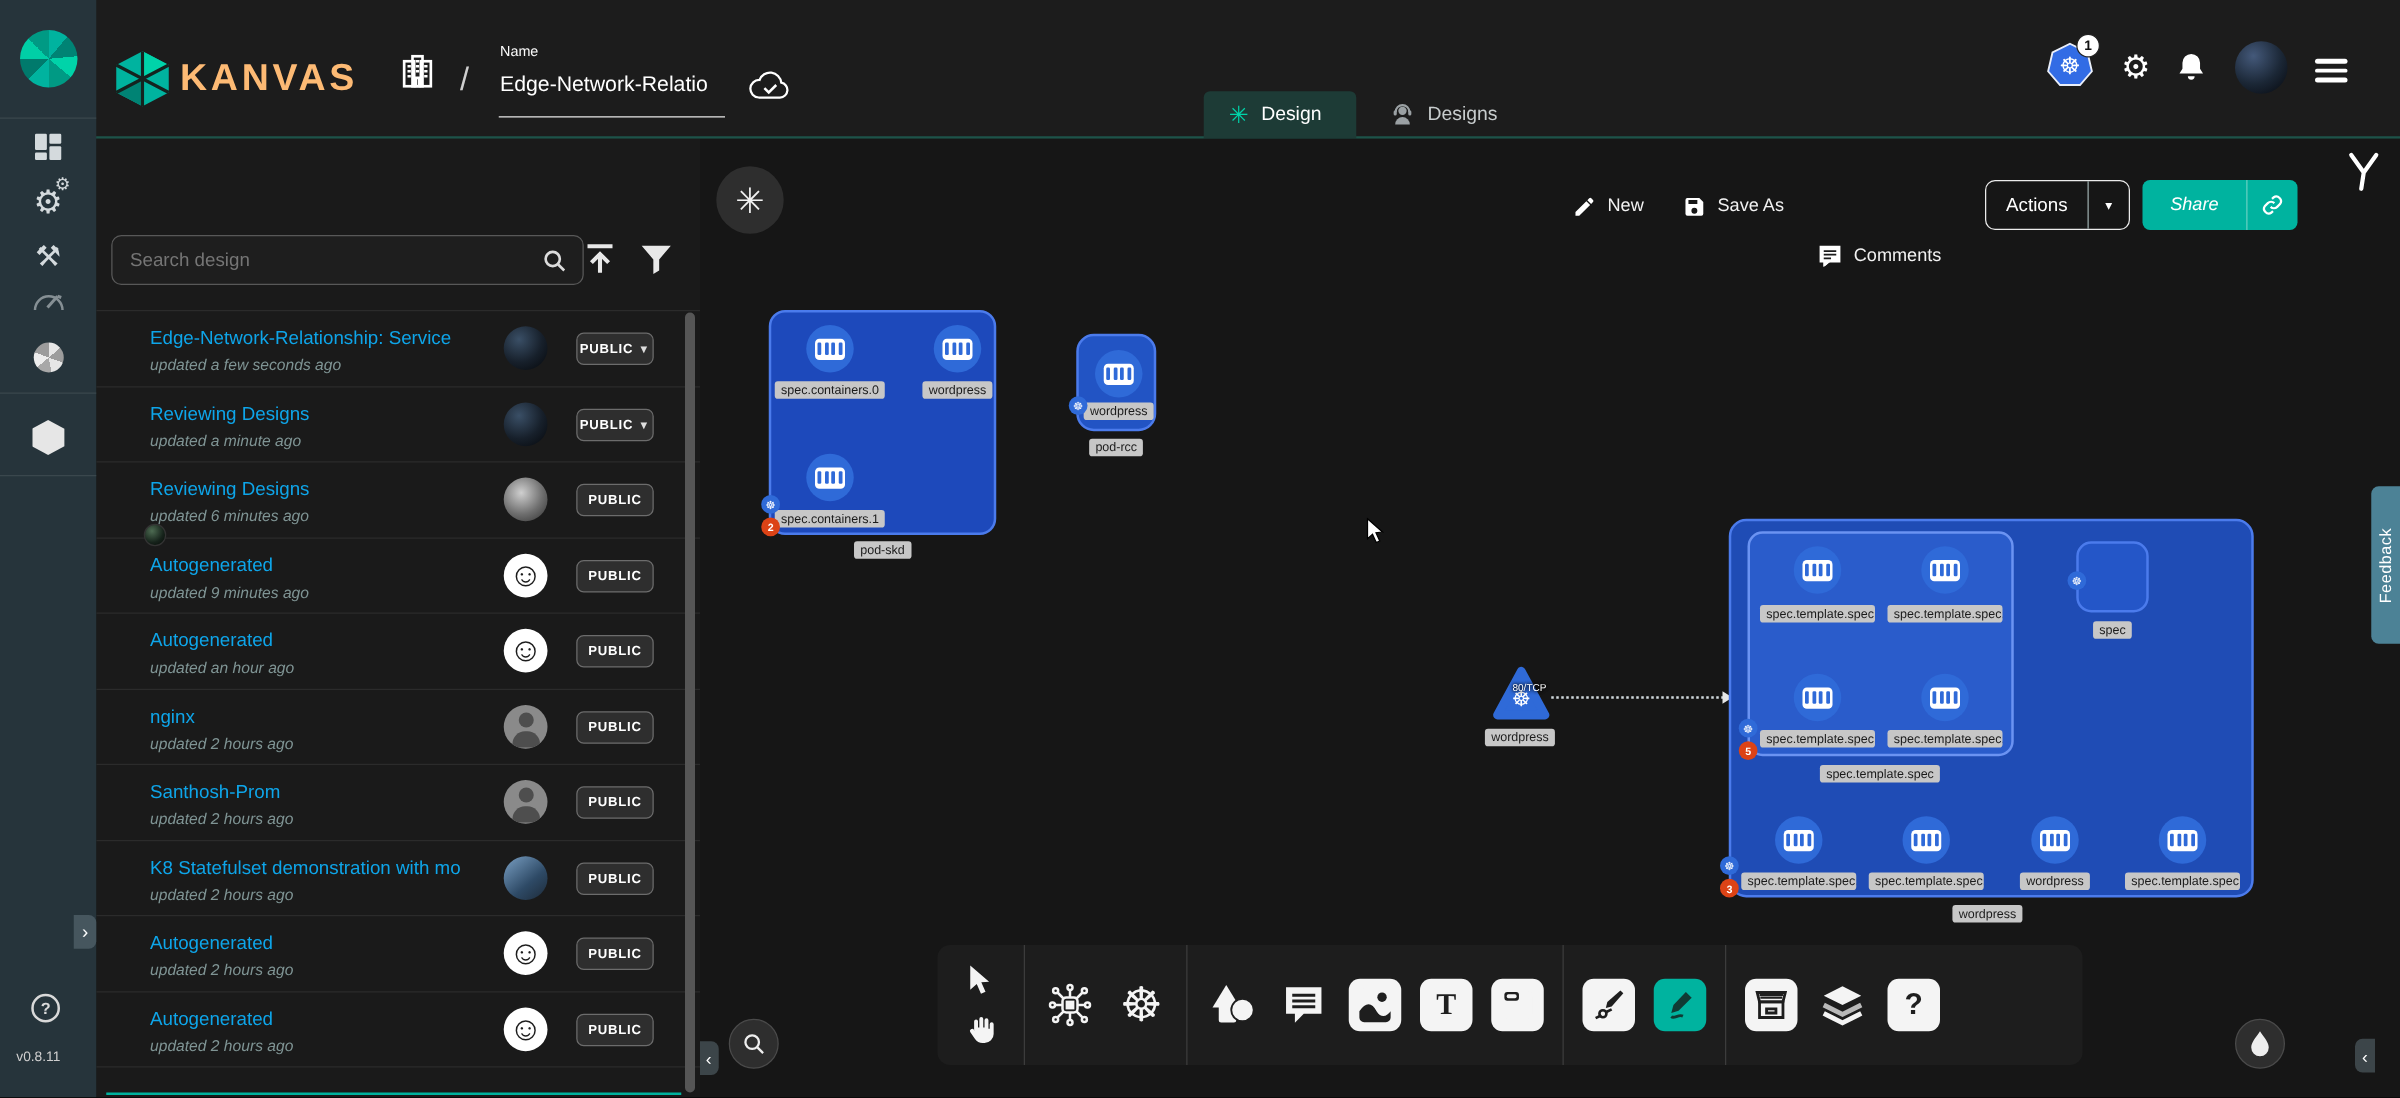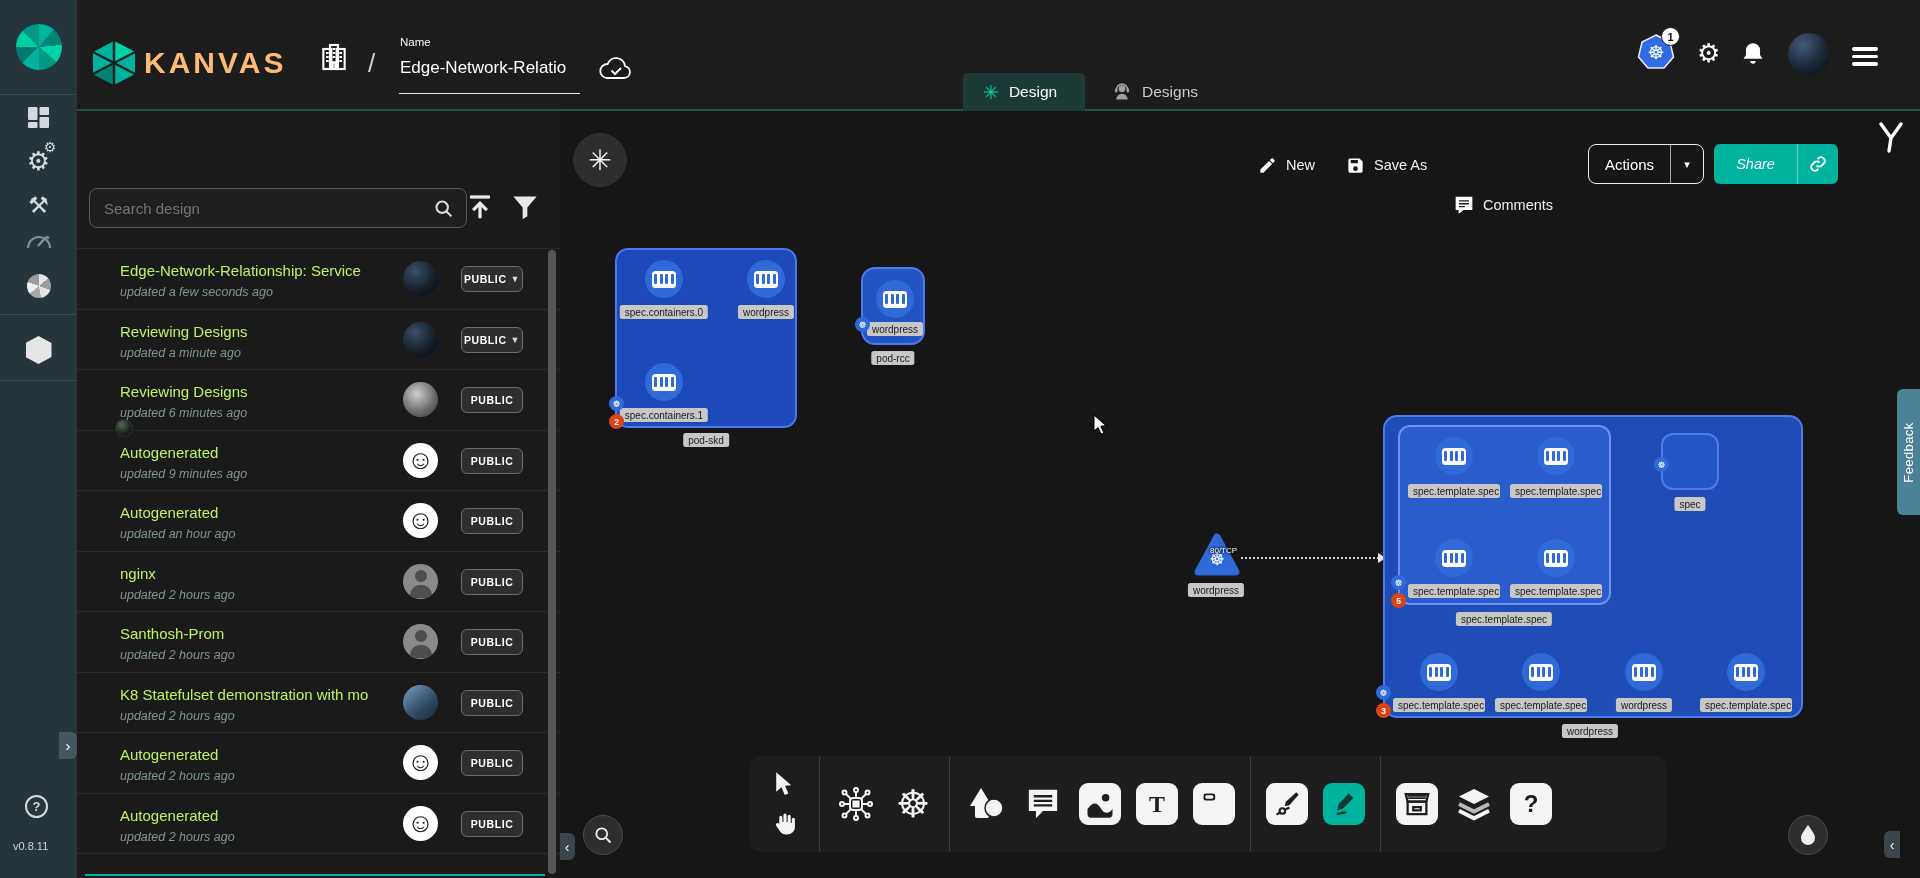--- a/index.html
+++ b/index.html
@@ -51,21 +51,21 @@
 
   
   .panel{position:absolute;left:77px;top:111px;width:483px;height:767px;background:#1a1a1a;overflow:hidden;}
   .panel-title{position:absolute;left:0;top:7px;width:483px;height:49px;background:#000;color:#fff;
                display:flex;align-items:center;justify-content:center;font-size:13px;letter-spacing:1.2px;}
   .search-box{position:absolute;left:12px;top:77px;width:378px;height:40px;background:#1e1e1e;
               border:1px solid #585858;border-radius:8px;display:flex;align-items:center;padding:0 12px;justify-content:space-between;}
   .search-box input{flex:1;background:transparent;border:none;outline:none;color:#dfe4e4;font-size:15px;
                     font-family:"Liberation Sans",sans-serif;}
   .drow{position:absolute;left:0;width:483px;height:60px;border-top:1px solid #2b2b2b;}
-  .drow .t{position:absolute;left:43px;top:13px;font-size:15px;color:#bef264;max-width:262px;
+  .drow .t{position:absolute;left:43px;top:13px;font-size:15px;color:#0ea5e9;max-width:262px;
            overflow:hidden;white-space:nowrap;}
   .drow .u{position:absolute;left:43px;top:36px;font-size:12.5px;font-style:italic;color:#7f9494;}
   .dav{position:absolute;left:326px;top:12px;width:35px;height:35px;border-radius:50%;overflow:hidden;}
   .av-dark{background:radial-gradient(circle at 35% 30%,#3a4f66 0%,#17202b 55%,#05070a 100%);}
   .av-mask{background:radial-gradient(circle at 40% 35%,#cfcfcf 0%,#6f6f6f 55%,#2e2e2e 100%);}
   .av-photo{background:linear-gradient(140deg,#7aa0c4 0%,#2e4a66 60%,#1d2a38 100%);}
   .av-smiley{background:#fff;display:flex;align-items:center;justify-content:center;color:#1c1c1c;font-size:27px;line-height:1;}
   .av-person{background:#8a8a8a;position:relative;}
   .av-person::before{content:"";position:absolute;width:12px;height:12px;border-radius:50%;background:#4e4e4e;left:11.5px;top:6px;}
   .av-person::after{content:"";position:absolute;width:22px;height:13px;border-radius:10px 10px 0 0;background:#4e4e4e;left:6.5px;top:21px;}

